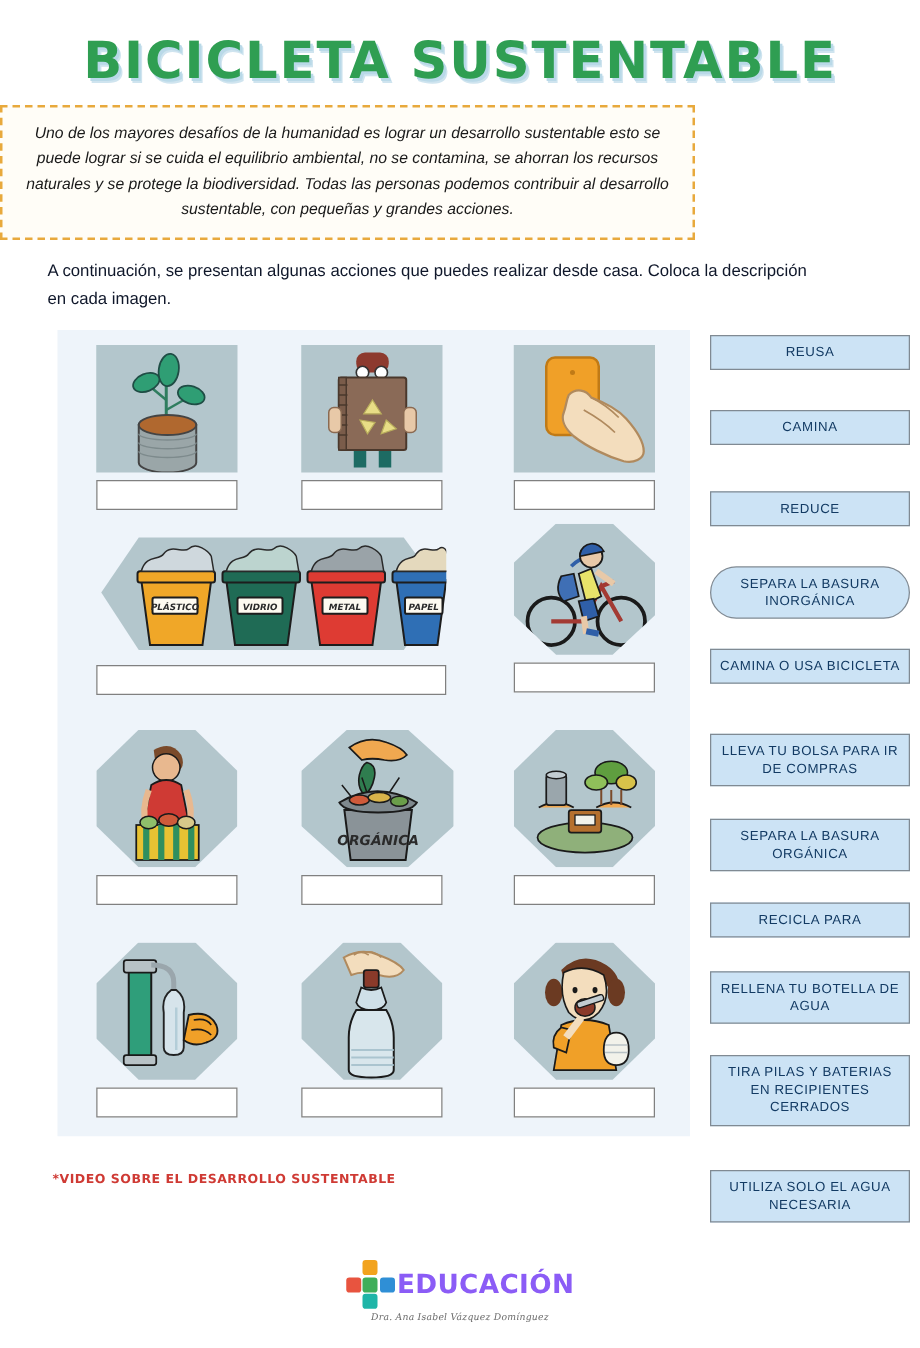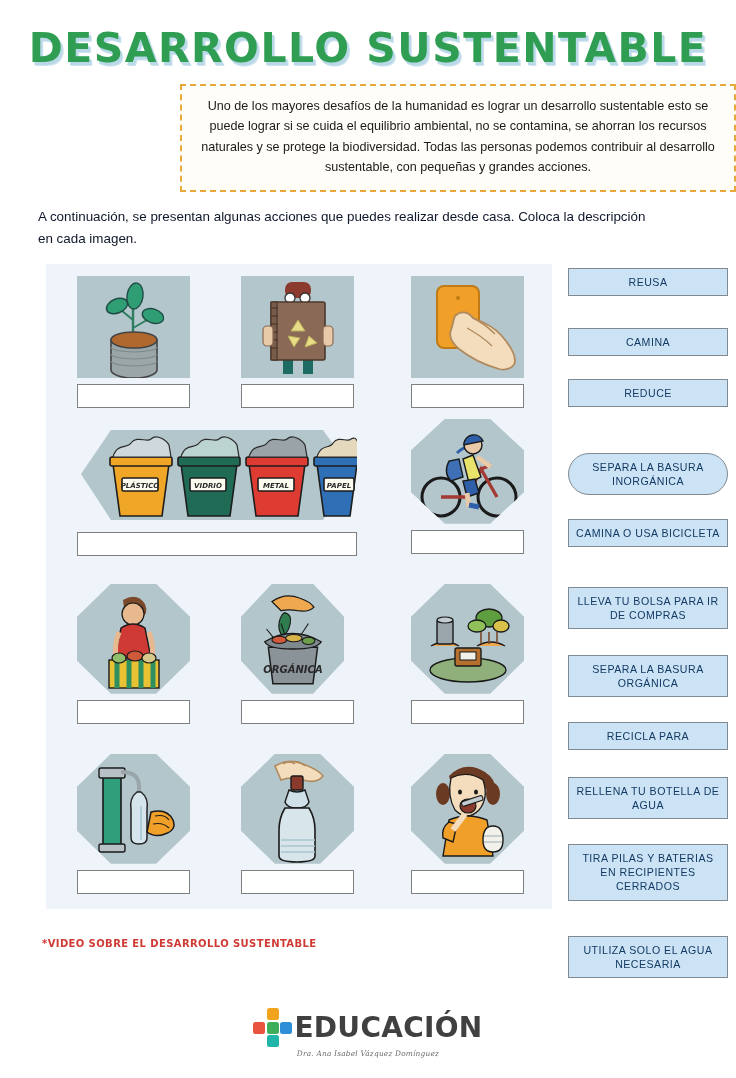--- a/index.html
+++ b/index.html
@@ -10,21 +10,21 @@
   }
   
   .title{
     text-align:center;margin:24px 0 0 0;
     font-family:"DejaVu Sans",sans-serif;
     font-size:41px;font-weight:bold;letter-spacing:1.5px;
     color:#2f9e52;
     text-shadow:2px 3px 0 #b9d9e8, 3px 4px 0 #cfe4ef;
   }
   
-  .intro-wrap{display:flex;justify-content:flex-end;margin-top:12px;}
+  .intro-wrap{display:flex;justify-content:flex-start;margin-top:12px;font-style:italic;}
   .intro-box{
     width:556px;box-sizing:border-box;
     border:2px dashed #e8a93c;background:#fffdf7;
     padding:10px 14px 12px 14px;
     text-align:center;font-size:12.6px;line-height:1.62;color:#1a1a1a;
   }
   
   .instruction{
     margin:14px 0 0 38px;width:620px;
     font-size:13.4px;line-height:1.65;color:#0f172a;
@@ -62,29 +62,29 @@
     position:absolute;left:42px;top:938px;
     color:#cf3a34;font-size:10px;font-weight:bold;letter-spacing:.4px;
     font-family:"DejaVu Sans",sans-serif;
   }
   .logo{
     position:absolute;left:0;right:0;top:1008px;
     display:flex;justify-content:center;align-items:center;
   }
   .logo-mark{display:grid;grid-template-columns:repeat(3,12px);grid-template-rows:repeat(3,12px);gap:1.5px;margin-right:2px;}
   .sq{border-radius:2.5px;}
-  .logo-text{font-family:"DejaVu Sans",sans-serif;font-weight:bold;font-size:28px;color:#404040;letter-spacing:.3px;line-height:1;}
+  .logo-text{font-family:"DejaVu Sans",sans-serif;font-weight:bold;font-size:21px;color:#8b5cf6;letter-spacing:.3px;line-height:1;}
   .logo-sub{font-family:"DejaVu Serif",serif;font-style:italic;font-size:7.4px;color:#6b6b6b;text-align:center;margin-top:2px;letter-spacing:.2px;}
   
   svg{display:block;width:100%;height:100%;}
 </style>
 </head>
 <body>
 
-<div class="title">DESARROLLO SUSTENTABLE</div>
+<div class="title">BICICLETA SUSTENTABLE</div>
 
 <div class="intro-wrap">
   <div class="intro-box">Uno de los mayores desafíos de la humanidad es lograr un desarrollo sustentable esto se puede lograr si se cuida el equilibrio ambiental, no se contamina, se ahorran los recursos naturales y se protege la biodiversidad. Todas las personas podemos contribuir al desarrollo sustentable, con pequeñas y grandes acciones.</div>
 </div>
 
 <div class="instruction">A continuación, se presentan algunas acciones que puedes realizar desde casa. Coloca la descripción en cada imagen.</div>
 
 <div class="main">
 
   <div class="panel"></div>
@@ -250,21 +250,21 @@
               <ellipse cx="58" cy="72" rx="8" ry="5" fill="#cf5a3a"></ellipse>
             <ellipse cx="72" cy="74" rx="7" ry="5" fill="#d8c98a"></ellipse>
           </g>
         </svg>
       </div>
     </div>
     <div class="ansbox" style="width:113px;height:24px;margin-top:6px;"></div>
   </div>
 
   <div class="cell" style="position:absolute;left:241px;top:320px;">
-    <div class="art oct" style="width:103px;height:110px;">
+    <div class="art oct" style="width:122px;height:110px;">
       <div class="octa">
         <svg viewBox="0 0 113 110">
           <path d="M34 14 q14 -10 30 -4 q12 4 16 10 q-6 6 -18 4 q-10 -2 -18 0 z" fill="#f0a850" stroke="#1a1a1a" stroke-width="1.4"></path>
           <path d="M48 26 q8 2 6 12 q-2 10 -8 14 q-6 -6 -4 -16 q2 -8 6 -10 z" fill="#2f7d4f" stroke="#1a1a1a" stroke-width="1.3"></path>
           <path d="M30 64 h54 l-5 40 h-44 z" fill="#8a9398" stroke="#1a1a1a" stroke-width="1.6"></path>
           <path d="M26 58 q30 -18 62 0 q-4 8 -31 8 q-27 0 -31 -8 z" fill="#7e888d" stroke="#1a1a1a" stroke-width="1.5"></path>
           <g stroke="#1a1a1a" stroke-width="1.2">
             <ellipse cx="42" cy="56" rx="8" ry="4" fill="#cf5a3a"></ellipse>
             <ellipse cx="58" cy="54" rx="9" ry="4" fill="#d8b34a"></ellipse>
             <ellipse cx="74" cy="57" rx="7" ry="4" fill="#6a9e4a"></ellipse>
@@ -370,21 +370,21 @@
             </g>
         </svg>
       </div>
     </div>
     <div class="ansbox" style="width:113px;height:24px;margin-top:6px;"></div>
   </div>
 
   <div class="labels">
     <div class="label" style="top:4px;">REUSA</div>
     <div class="label" style="top:64px;">CAMINA</div>
-    <div class="label" style="top:115px;">REDUCE</div>
+    <div class="label" style="top:129px;">REDUCE</div>
     <div class="label" style="top:189px;border-radius:21px;">SEPARA LA BASURA INORGÁNICA</div>
     <div class="label" style="top:255px;">CAMINA O USA BICICLETA</div>
     <div class="label" style="top:323px;">LLEVA TU BOLSA PARA IR DE COMPRAS</div>
     <div class="label" style="top:391px;">SEPARA LA BASURA ORGÁNICA</div>
     <div class="label" style="top:458px;">RECICLA PARA</div>
     <div class="label" style="top:513px;">RELLENA TU BOTELLA DE AGUA</div>
     <div class="label" style="top:580px;">TIRA PILAS Y BATERIAS EN RECIPIENTES CERRADOS</div>
     <div class="label" style="top:648px;margin-top:24px;">UTILIZA SOLO EL AGUA NECESARIA</div>
   </div>
 </div>

